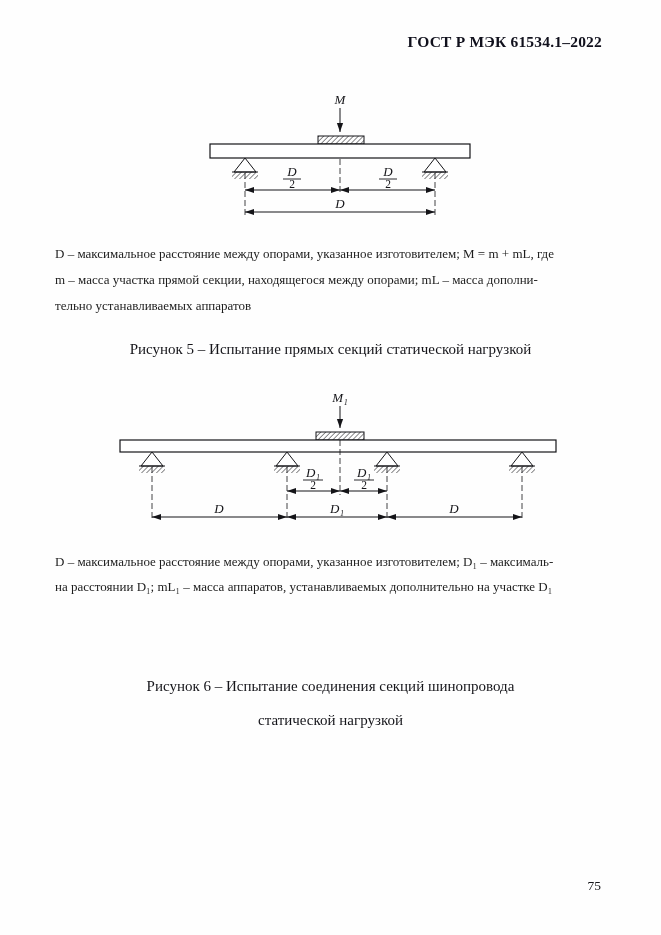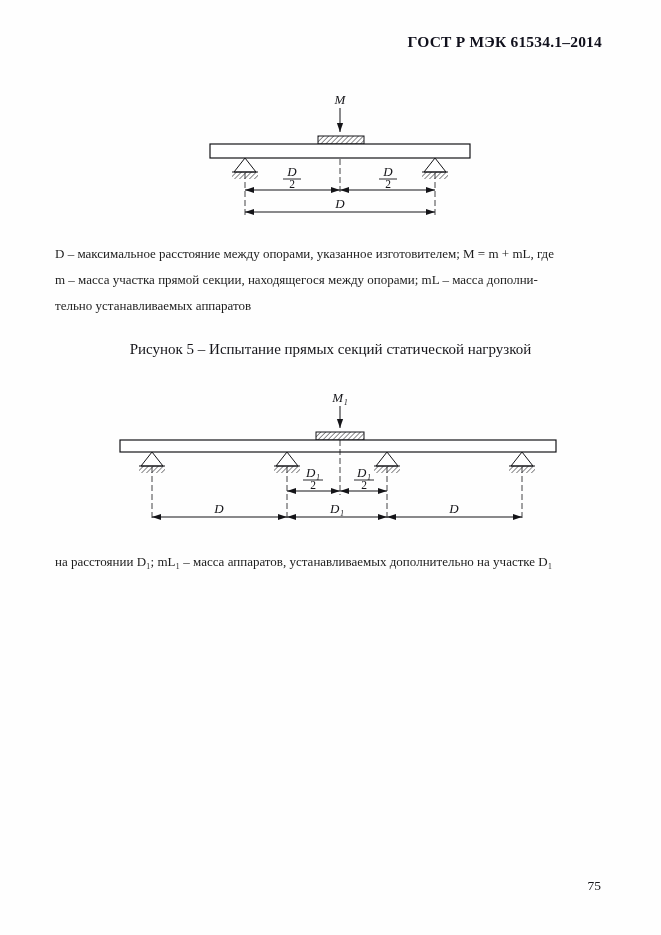--- a/index.html
+++ b/index.html
@@ -26,21 +26,21 @@
   .ln{stroke:#141418;stroke-width:1;fill:none;}
   .thick{stroke:#141418;stroke-width:1.2;fill:#ffffff;}
   .dash{stroke:#141418;stroke-width:0.8;fill:none;stroke-dasharray:6 3;}
   .thin{stroke:#141418;stroke-width:0.9;}
 </style>
 </head>
 <body>
 
 <div class="page">
 
-  <div class="header">ГОСТ Р МЭК 61534.1–2014</div>
+  <div class="header">ГОСТ Р МЭК 61534.1–2022</div>
 
   <svg class="fig5" width="661" height="145" viewBox="0 0 661 145">
     <defs>
       <pattern id="hatch5" width="3.5" height="3.5" patternUnits="userSpaceOnUse" patternTransform="rotate(45)">
         <line x1="0" y1="0" x2="0" y2="3.5" stroke="#141418" stroke-width="1"></line>
       </pattern>
       <marker id="arrow5" viewBox="0 0 9 8" refX="9" refY="4" markerWidth="10" markerHeight="8" orient="auto-start-reverse">
         <path d="M0,0.9 L9,4 L0,7.1 z" fill="#141418"></path>
       </marker>
       <g id="support5">
@@ -144,19 +144,24 @@
       <line x1="354" y1="94" x2="374" y2="94" class="thin"></line>
       <text x="364" y="103" text-anchor="middle" class="den">2</text>
     </g>
 
     <text x="219" y="127" text-anchor="middle" class="lbl">D</text>
     <text x="337" y="127" text-anchor="middle" class="lbl">D₁</text>
     <text x="454" y="127" text-anchor="middle" class="lbl">D</text>
   </svg>
 
   <div class="caption caption6">
+    <span class="cl">D – максимальное расстояние между опорами, указанное изготовителем; D₁ – максималь-</span>
     <span class="cl">на расстоянии D₁; mL₁ – масса аппаратов, устанавливаемых дополнительно на участке D₁</span>
   </div>
 
+  <div class="fig-title title6">
+    <span class="cl" style="display:block">Рисунок 6 – Испытание соединения секций шинопровода</span>
+    <span class="cl" style="display:block">статической нагрузкой</span>
+  </div>
 
   <div class="page-number">75</div>
 
 </div>
 
 </body></html>

